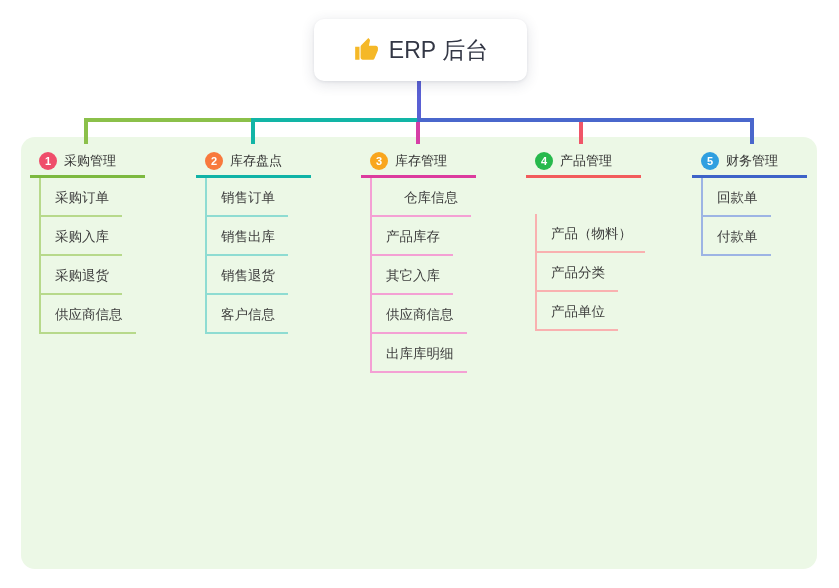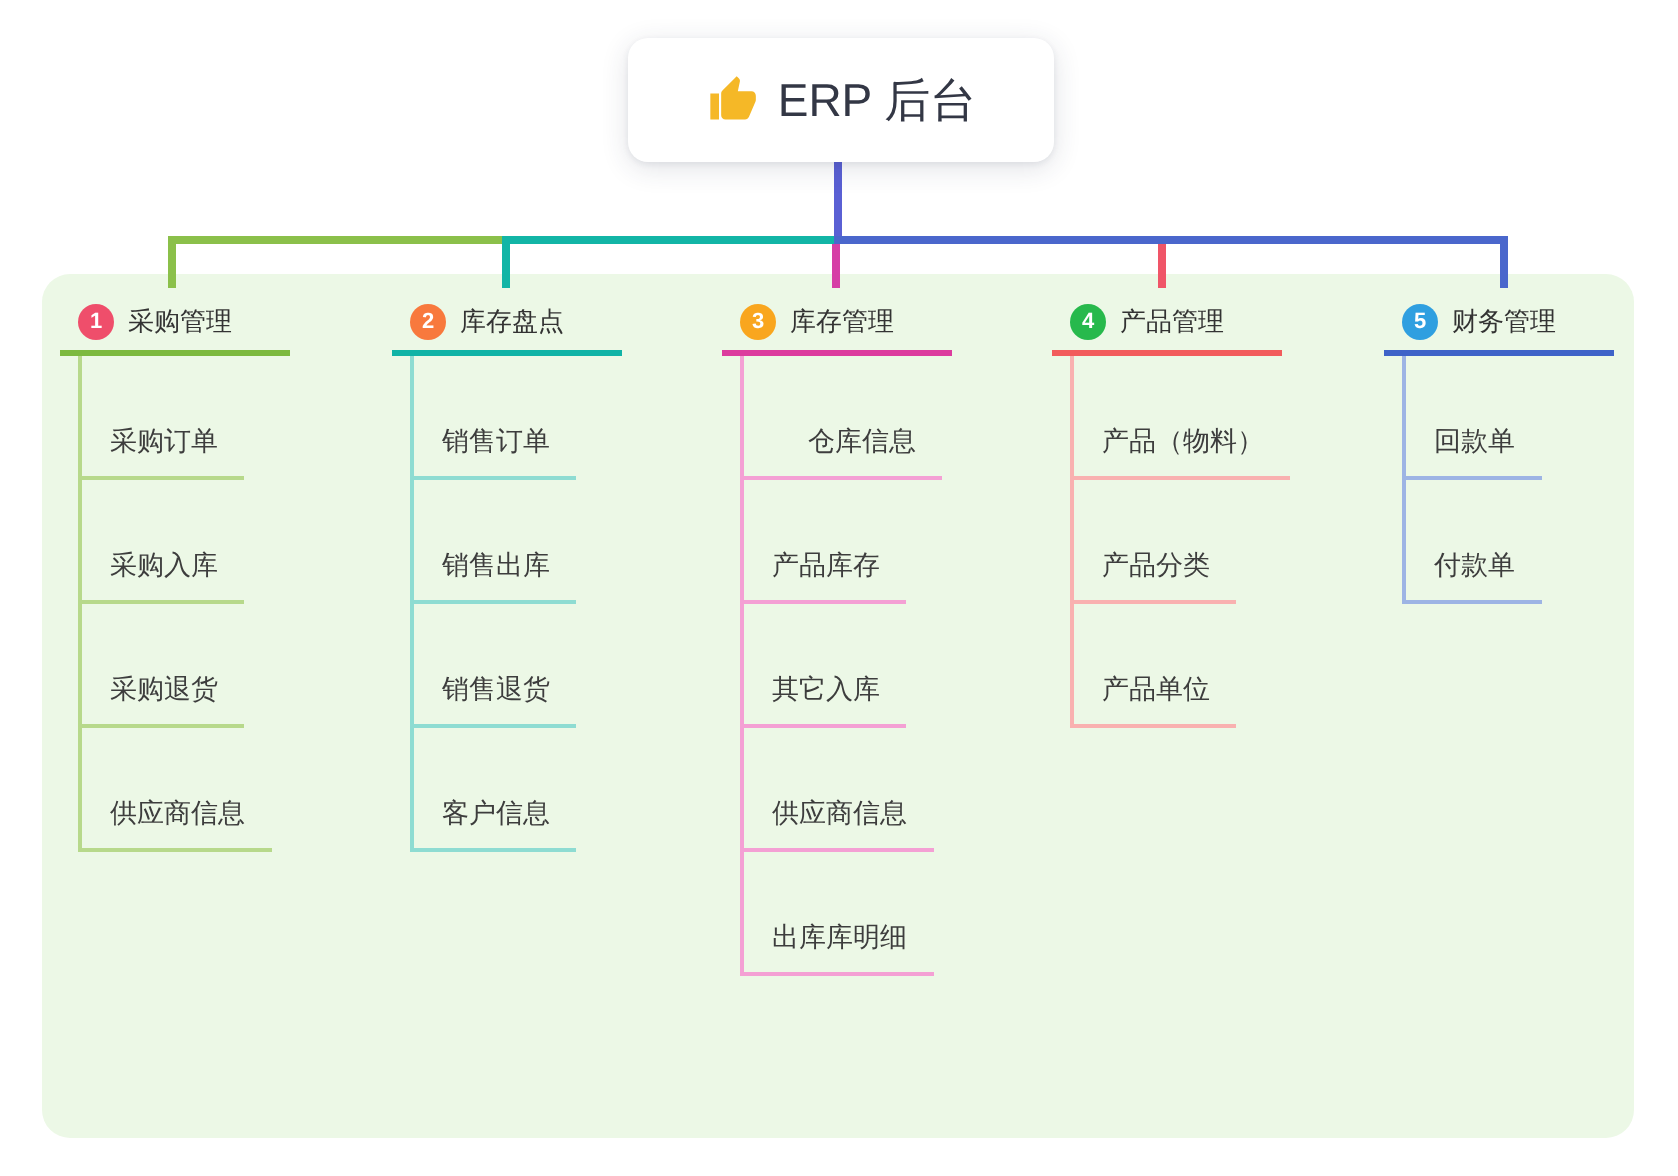--- a/index.html
+++ b/index.html
@@ -28,21 +28,21 @@
   .branch-head{
     width:106px;height:28px;display:flex;align-items:center;gap:7px;
     padding-left:9px;border-bottom:3px solid #999;cursor:pointer;
   }
   .badge{
     width:18px;height:18px;border-radius:50%;flex:0 0 18px;
     color:#fff;font-size:11px;font-weight:bold;line-height:18px;text-align:center;
   }
   .branch-title{font-size:13px;color:#333333;font-weight:500;white-space:nowrap;}
   .children{margin-left:9px;border-left:2px solid #ccc;}
-  .child{height:62px;display:flex;align-items:flex-end;}
+  .child{height:39px;display:flex;align-items:flex-end;}
   .child-label{
     display:inline-block;white-space:nowrap;
     padding:0 13px 8px 14px;border-bottom:2px solid #ccc;
     font-size:13.5px;color:#3d3d3d;cursor:pointer;
   }
 </style>
 </head>
 <body>
 
 <div id="canvas">
@@ -130,21 +130,21 @@
           <div class="child">
             <span class="child-label" style="border-bottom-color: rgb(244, 160, 212); text-align: center;">出库库明细</span>
           </div>
         </div>
       </div>
       <div class="branch" style="left: 526px;">
         <div class="branch-head" style="border-bottom-color: rgb(242, 92, 92);">
           <span class="badge" style="background: rgb(39, 185, 76);">4</span>
           <span class="branch-title">产品管理</span>
         </div>
-        <div class="children" style="border-left-color: rgb(249, 177, 176);">
+        <div class="children" style="border-left-color: rgb(249, 177, 176); margin-top: 36px;">
           <div class="child">
             <span class="child-label" style="border-bottom-color: rgb(249, 177, 176);">产品（物料）</span>
           </div>
           <div class="child">
             <span class="child-label" style="border-bottom-color: rgb(249, 177, 176);">产品分类</span>
           </div>
           <div class="child">
             <span class="child-label" style="border-bottom-color: rgb(249, 177, 176);">产品单位</span>
           </div>
         </div>

